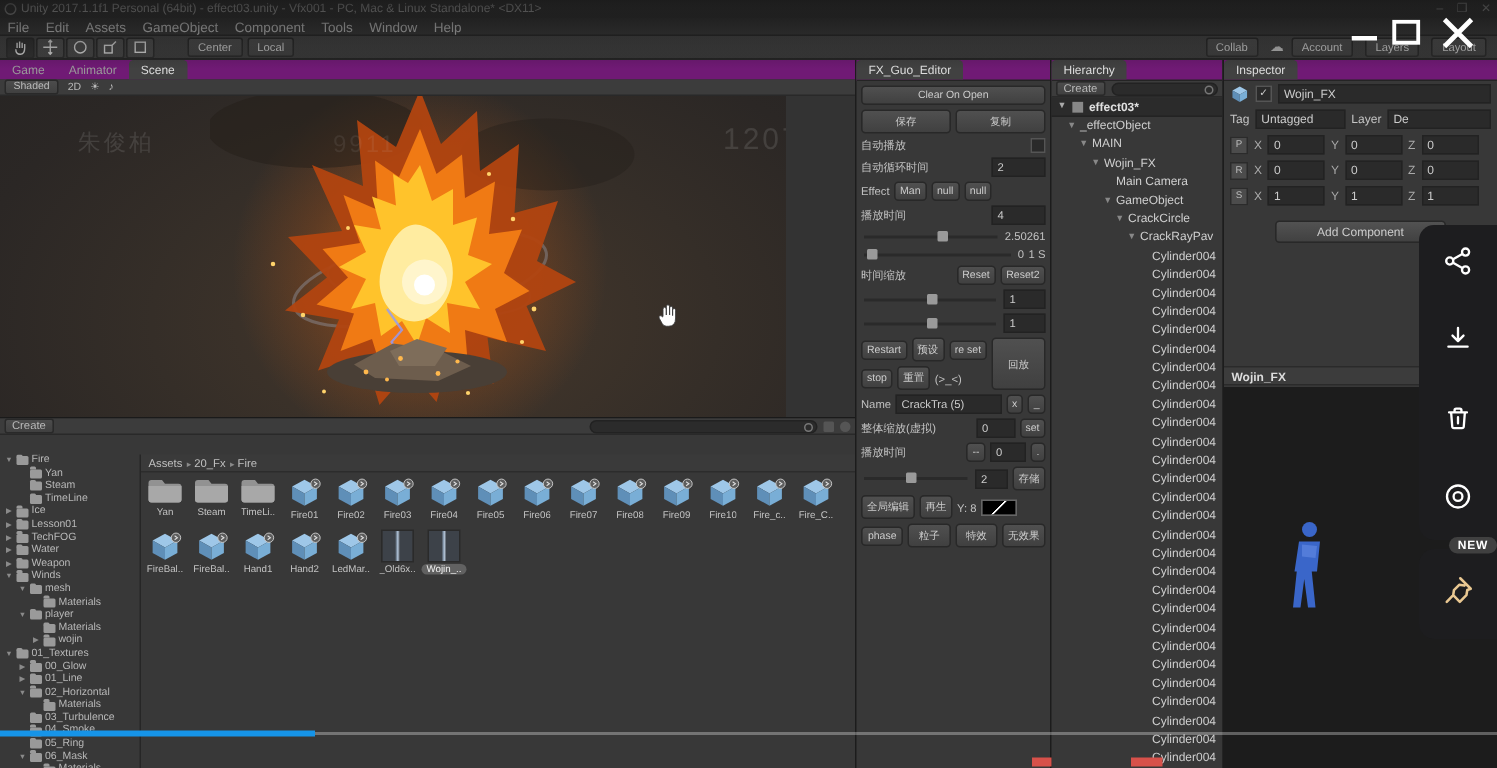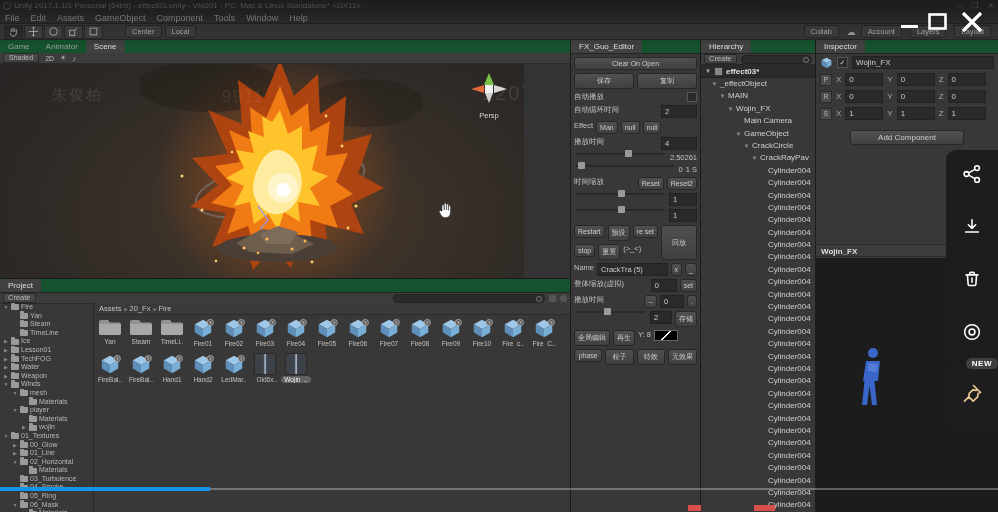--- a/index.html
+++ b/index.html
@@ -20,21 +20,21 @@
   .toolbtn{width:17px;height:12px;background:linear-gradient(#4f4f4f,#424242);border:1px solid #2b2b2b;
     border-radius:2px;display:flex;align-items:center;justify-content:center;}
   .toolbtn.active{background:#313131;}
   .toolbtn svg{stroke:#ccc;fill:none;stroke-width:1.1;}
   .pillbtn{height:11px;background:linear-gradient(#4e4e4e,#3f3f3f);border:1px solid #2a2a2a;border-radius:2px;
     font-size:7.5px;color:#c5c5c5;line-height:11px;padding:0 6px;margin-right:3px;}
   .tb-right{margin-left:auto;display:flex;align-items:center;gap:5px;}
   .cloud{font-size:9px;color:#b5b5b5;}
   
   .panel{background:#383838;border-left:1px solid #1c1c1c;box-sizing:border-box;}
-  .tabstrip{height:13px;background:#14532d;display:flex;align-items:flex-end;border-bottom:1px solid #242424;}
+  .tabstrip{height:13px;background:#701a75;display:flex;align-items:flex-end;border-bottom:1px solid #242424;}
   .tab{font-size:8px;color:#9a9a9a;padding:1px 8px 1px 8px;height:11px;line-height:11px;}
   .tab.active{background:#414141;color:#ddd;border-radius:3px 3px 0 0;}
   .panel-toolbar{height:11px;background:#3c3c3c;border-bottom:1px solid #292929;display:flex;align-items:center;
     padding:0 3px;gap:4px;box-sizing:border-box;}
   .createbtn{font-size:7.5px;color:#bbb;background:linear-gradient(#4c4c4c,#404040);border:1px solid #292929;
     border-radius:2px;height:8px;line-height:8px;padding:0 4px;}
   .searchpill{flex:1;height:7px;background:#2b2b2b;border:1px solid #222;border-radius:7px;position:relative;}
   .searchpill::after{content:"";position:absolute;right:2px;top:1px;width:4px;height:4px;border:1px solid #777;border-radius:50%;}
   
   #scene-panel{left:0;top:40px;width:570px;height:238px;background:#333;border-left:none;}
@@ -44,21 +44,21 @@
   .scene-toolbar{position:absolute;left:0;top:13px;width:570px;height:11px;background:#3c3c3c;
     border-bottom:1px solid #292929;display:flex;align-items:center;gap:6px;padding:0 3px;box-sizing:border-box;
     font-size:7px;color:#bbb;}
   .minipill{background:linear-gradient(#4c4c4c,#404040);border:1px solid #292929;border-radius:2px;padding:0 5px;height:8px;line-height:8px;}
   #gizmo{position:absolute;right:12px;top:8px;width:46px;text-align:center;z-index:6;}
   #gizmo .lbl{font-size:7.5px;color:#d5d5d5;margin-top:1px;}
   #hand-cursor{position:absolute;left:438px;top:138px;z-index:9;}
   
   #fx-panel{left:570px;top:40px;width:130px;height:472px;display:flex;flex-direction:column;}
   .fxbody{padding:3px;display:flex;flex-direction:column;gap:3px;}
-  .frow{display:flex;align-items:flex-start;gap:3px;}
+  .frow{display:flex;align-items:center;gap:3px;}
   .flabel{font-size:7.5px;color:#c2c2c2;white-space:nowrap;}
   .fbtn{background:linear-gradient(#505050,#404040);border:1px solid #282828;border-radius:3px;color:#ccc;
     font-size:7px;text-align:center;padding:2px 3px;white-space:nowrap;}
   .ffield{background:#2a2a2a;border:1px solid #222;color:#ccc;font-size:7.5px;padding:1px 3px;min-width:8px;text-align:left;}
   .fslider{flex:1;height:2px;background:#2a2a2a;position:relative;margin:0 2px;}
   .fslider i{position:absolute;top:-3px;width:7px;height:7px;background:#9a9a9a;border-radius:1px;}
   .fcheck{width:8px;height:8px;background:#2a2a2a;border:1px solid #555;}
   .swatch{width:22px;height:9px;background:linear-gradient(135deg,#000 47%,#fff 48%,#fff 52%,#000 53%);border:1px solid #666;}
   
   #hier-panel{left:700px;top:40px;width:115px;height:472px;overflow:hidden;}
@@ -236,30 +236,20 @@
             <circle cx="208" cy="170" r="1.4"></circle>
             <circle cx="172" cy="204" r="1.4"></circle>
             <circle cx="76" cy="203" r="1.3"></circle>
           </g>
       </svg>
 
       <span class="wm" style="left:52px;top:22px;font-size:15px;" data-name="watermark-text">朱俊柏</span>
       <span class="wm" style="left:222px;top:24px;font-size:16px;color:rgba(215,215,215,.09);" data-name="watermark-text">9911</span>
       <span class="wm" style="left:482px;top:18px;" data-name="watermark-text">12072</span>
 
-      <div id="gizmo" data-name="scene-orientation-gizmo">
-        <svg width="44" height="34" viewBox="0 0 44 34">
-          <polygon points="22,1 17,13 27,13" fill="#7bc24a"></polygon>
-          <polygon points="4,17 17,13 17,21" fill="#e06a3a"></polygon>
-          <polygon points="40,17 27,13 27,21" fill="#d9d9d9"></polygon>
-          <polygon points="22,31 18,21 26,21" fill="#cfcfcf"></polygon>
-          <rect x="18" y="13" width="8" height="8" fill="#f2f2f2"></rect>
-        </svg>
-        <div class="lbl" data-name="persp-label">Persp</div>
-      </div>
 
       <svg id="hand-cursor" data-name="hand-cursor-icon" width="15" height="17" viewBox="0 0 15 17">
         <path d="M4 9 V4.2 q0-1.4 1.1-1.4 1.1 0 1.1 1.4 V8 V2.6 q0-1.4 1.1-1.4 1.1 0 1.1 1.4 V8 V3.4 q0-1.3 1-1.3 1 0 1 1.3 V8.4 V4.8 q0-1.2 1-1.2 1 0 1 1.2 V10 q0 5.5-4.6 5.5 H6.3 q-1.8 0-2.8-1.7 L1.5 10.2 q-.6-1.2.4-1.7.9-.4 1.6.7 Z" fill="#fff" stroke="#3a3a3a" stroke-width=".6"></path>
       </svg>
     </div>
   </div>
 
   <div class="abs panel" id="fx-panel" data-name="fx-editor-panel">
     <div class="tabstrip">
         <span class="tab active" data-name="fx-editor-tab">FX_Guo_Editor</span>
@@ -573,20 +563,26 @@
       </div>
     <div class="irow">
       <svg width="13" height="13" viewBox="0 0 24 24" data-name="gameobject-cube-icon">
           <polygon points="12,3 21,8 12,13 3,8" fill="#9ec7e8"></polygon>
           <polygon points="3,8 12,13 12,22 3,17" fill="#5f8fb8"></polygon>
           <polygon points="21,8 12,13 12,22 21,17" fill="#79aed6"></polygon>
         </svg>
       <span style="width:9px;height:9px;background:#2a2a2a;border:1px solid #555;color:#ccc;font-size:7px;line-height:9px;text-align:center;" data-name="active-checkbox">✓</span>
       <span class="ifield" style="flex:1" data-name="object-name-field">Wojin_FX</span>
     </div>
+    <div class="irow">
+      <span data-name="tag-label">Tag</span>
+      <span class="ifield" style="width:52px" data-name="tag-dropdown">Untagged</span>
+      <span data-name="layer-label">Layer</span>
+      <span class="ifield" style="flex:1" data-name="layer-dropdown">De</span>
+    </div>
     <div data-name="transform-rows">
 
         <div class="irow" data-name="transform-row">
           <span class="ichip" data-name="transform-row-chip">P</span>
           <span style="color:#aaa" data-name="x-label">X</span>
           <span class="ifield" style="width:30px" data-name="x-field">0</span>
           <span style="color:#aaa" data-name="y-label">Y</span>
           <span class="ifield" style="width:30px" data-name="y-field">0</span>
           <span style="color:#aaa" data-name="z-label">Z</span>
           <span class="ifield" style="width:30px" data-name="z-field">0</span>
@@ -617,23 +613,20 @@
     <div class="prev-area" data-name="preview-area">
       <svg style="position:absolute;left:42px;top:88px;" width="30" height="62" viewBox="0 0 30 62" data-name="character-preview">
         <circle cx="15" cy="7" r="5" fill="#3a66c9"></circle>
         <path d="M8 15 h14 l-2 20 h-3.5 l2.5 24 h-5 l-2.5-19 -2.5 19 h-5 l2.5-24 H5 Z" fill="#3a66c9"></path>
         <path d="M10 17 l10 1 -1 8 -9-1 Z" fill="#5e86e0" opacity=".7"></path>
       </svg>
     </div>
   </div>
 
   <div class="abs panel" id="proj-panel" data-name="project-panel">
-    <div class="tabstrip">
-        <span class="tab active" data-name="project-tab">Project</span>
-      </div>
     <div class="panel-toolbar">
       <span class="createbtn" data-name="project-create-button">Create</span>
       <span style="flex:1"></span>
       <span class="searchpill" style="flex:0 0 150px" data-name="project-search-input"></span>
       <span style="width:7px;height:7px;background:#555;border-radius:1px;" data-name="open-asset-icon"></span>
       <span style="width:7px;height:7px;background:#555;border-radius:50%;" data-name="lock-icon"></span>
     </div>
     <div id="breadcrumb" data-name="breadcrumb">
 
     <span data-name="crumb">Assets</span>

